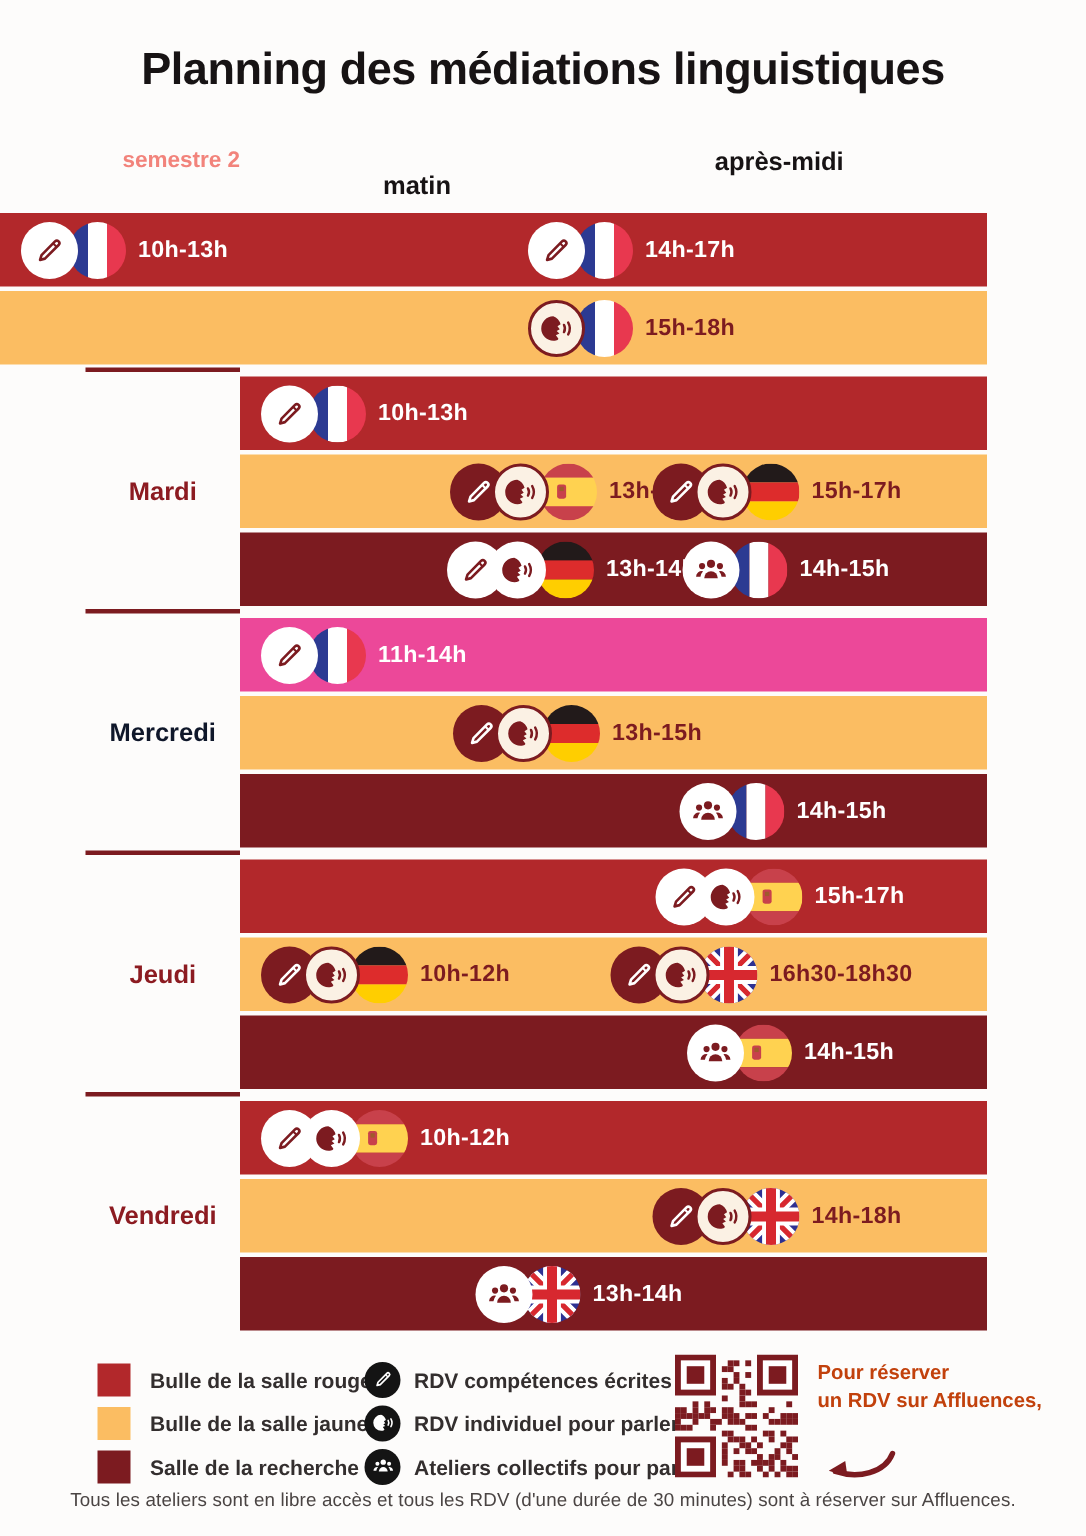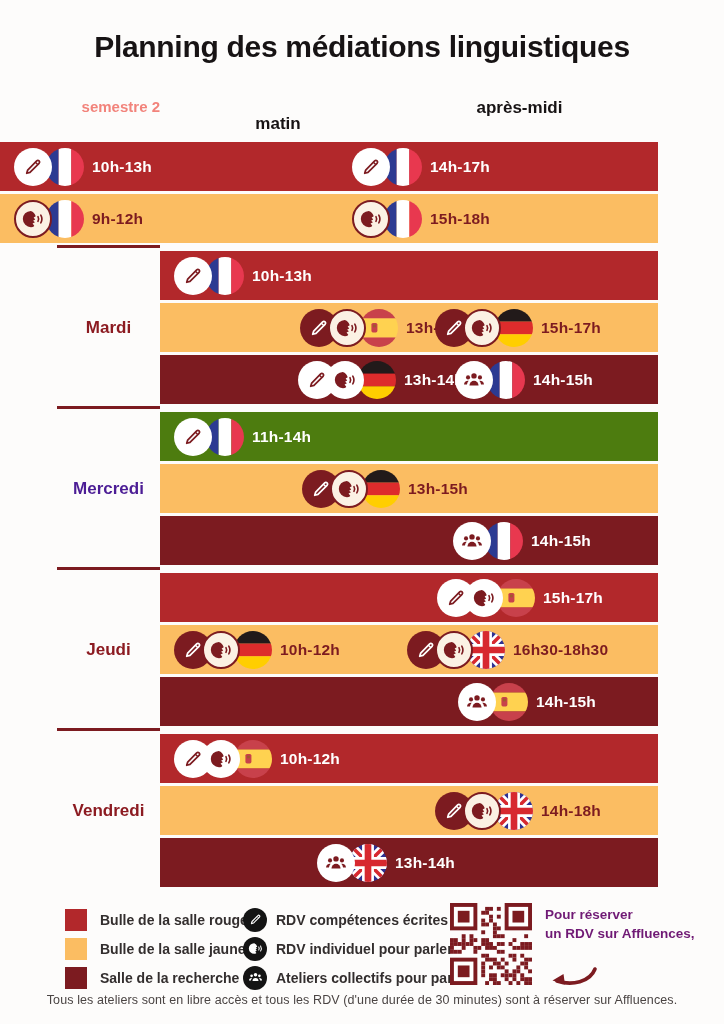--- a/index.html
+++ b/index.html
@@ -41,21 +41,21 @@
   .lg-room{display:flex;align-items:center;height:29px;}
   .lg-swatch{width:22px;height:22px;margin-right:13px;flex:none;}
   .lg-label{font-size:14px;font-weight:700;color:#332E2E;}
   .lg-acts{position:absolute;left:243px;top:2px;}
   .lg-act{display:flex;align-items:center;height:29px;}
   .lg-circle{width:24px;height:24px;border-radius:50%;background:#141414;flex:none;
     display:flex;align-items:center;justify-content:center;margin-right:9px;}
   .lg-circle svg{width:17px;height:17px;display:block;}
   .qr-block{position:absolute;left:450px;top:0;width:270px;height:92px;}
   .qr-text{position:absolute;left:95px;top:3px;width:175px;
-    font-size:13.5px;font-weight:700;color:#701a75;line-height:1.4;}
+    font-size:13.5px;font-weight:700;color:#c2410c;line-height:1.4;}
   .qr-arrow{position:absolute;left:97px;top:62px;}
   .footer{position:absolute;top:993px;left:0;right:0;margin:0;text-align:center;
     font-size:12.5px;font-weight:400;color:#4A4443;letter-spacing:.1px;}
 </style>
 </head>
 <body>
 
 <div class="poster">
   <h1 class="title">Planning des médiations linguistiques</h1>
 
@@ -100,40 +100,20 @@
                 <g clip-path="url(#fc2)">
                   <rect width="8" height="24" fill="#2C3A92"></rect>
                   <rect x="8" width="8" height="24" fill="#fff"></rect>
                   <rect x="16" width="8" height="24" fill="#E8384F"></rect>
                 </g>
               </svg>
               <span class="time" style="color:#fff">14h-17h</span>
             </div>
           </div>
           <div class="bar" style="background: rgb(251, 189, 98);">
-            <div class="entry" style="left: 14px;">
-              <span class="icircle" style="background:#FBF1E4;border:2px solid #7C1B20;">
-                <svg viewBox="0 0 24 24">
-                  <path d="M10 4.5a7.5 7.5 0 1 0 .2 15c2.3 0 3.3-.8 2.8-1.5l-1.4-1.9 2.2-1-1.7-1.6 1.9-1-1.4-1.9 1.9-1.2A7.5 7.5 0 0 0 10 4.5z" fill="#7C1B20"></path>
-                  <path d="M16.6 9.8a4.4 4.4 0 0 1 0 4.4" stroke="#7C1B20" stroke-width="1.5" fill="none" stroke-linecap="round"></path>
-                  <path d="M19.2 8.4a7.2 7.2 0 0 1 0 7.2" stroke="#7C1B20" stroke-width="1.5" fill="none" stroke-linecap="round"></path>
-                </svg>
-              </span>
-              <svg class="flag" viewBox="0 0 24 24">
-                <clipPath id="fc3">
-                  <circle cx="12" cy="12" r="12"></circle>
-                </clipPath>
-                <g clip-path="url(#fc3)">
-                  <rect width="8" height="24" fill="#2C3A92"></rect>
-                  <rect x="8" width="8" height="24" fill="#fff"></rect>
-                  <rect x="16" width="8" height="24" fill="#E8384F"></rect>
-                </g>
-              </svg>
-              <span class="time" style="color:#7C1B20">9h-12h</span>
-            </div>
             <div class="entry" style="left: 352px;">
               <span class="icircle" style="background:#FBF1E4;border:2px solid #7C1B20;">
                 <svg viewBox="0 0 24 24">
                   <path d="M10 4.5a7.5 7.5 0 1 0 .2 15c2.3 0 3.3-.8 2.8-1.5l-1.4-1.9 2.2-1-1.7-1.6 1.9-1-1.4-1.9 1.9-1.2A7.5 7.5 0 0 0 10 4.5z" fill="#7C1B20"></path>
                   <path d="M16.6 9.8a4.4 4.4 0 0 1 0 4.4" stroke="#7C1B20" stroke-width="1.5" fill="none" stroke-linecap="round"></path>
                   <path d="M19.2 8.4a7.2 7.2 0 0 1 0 7.2" stroke="#7C1B20" stroke-width="1.5" fill="none" stroke-linecap="round"></path>
                 </svg>
               </span>
               <svg class="flag" viewBox="0 0 24 24">
                 <clipPath id="fc4">
@@ -281,23 +261,23 @@
                   <rect x="16" width="8" height="24" fill="#E8384F"></rect>
                 </g>
               </svg>
               <span class="time" style="color:#fff">14h-15h</span>
             </div>
           </div>
         </div>
       </div>
       <div class="day-sep" style="background: rgb(124, 27, 32);"></div>
       <div class="day-row">
-        <div class="day-label" style="color: #4c1d95;">Mercredi</div>
+        <div class="day-label" style="color: #0f172a;">Mercredi</div>
         <div class="bars">
-          <div class="bar" style="background: #4d7c0f;">
+          <div class="bar" style="background: #ec4899;">
             <div class="entry" style="left: 14px;">
               <span class="icircle" style="background:#fff;">
                 <svg viewBox="0 0 24 24">
                   <path d="M6.2 17.8l.9-3L15.4 6.4a1.55 1.55 0 0 1 2.2 2.2L9.2 17l-3 .8z" fill="none" stroke="#7C1B20" stroke-width="1.6" stroke-linejoin="round"></path>
                   <path d="M14.2 7.6l2.2 2.2" stroke="#7C1B20" stroke-width="1.3"></path>
                 </svg>
               </span>
               <svg class="flag" viewBox="0 0 24 24">
                 <clipPath id="fc10">
                   <circle cx="12" cy="12" r="12"></circle>

